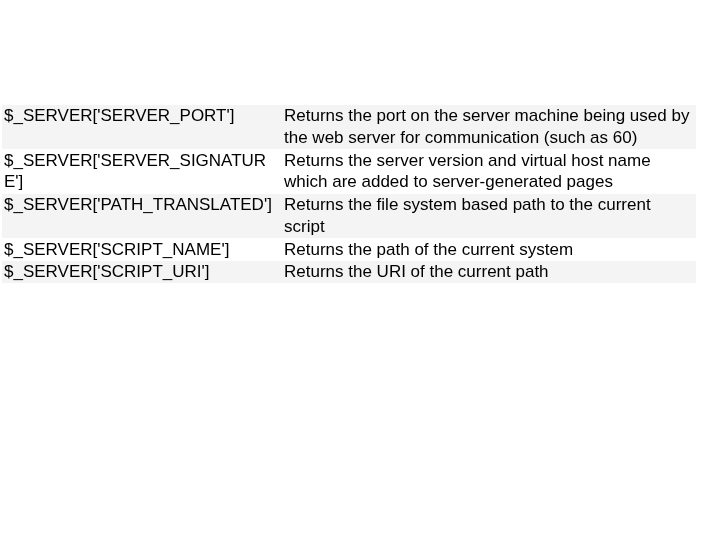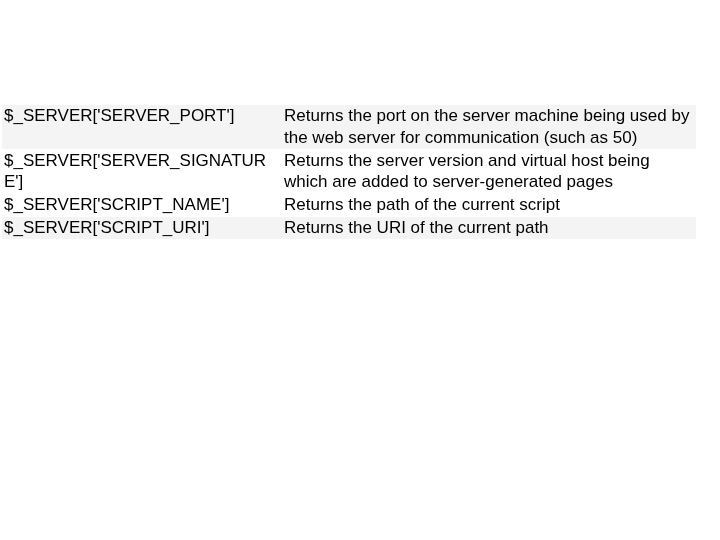--- a/index.html
+++ b/index.html
@@ -42,29 +42,33 @@
 
 <div class="wrap">
   <table>
     <colgroup>
       <col class="key">
       <col class="desc">
     </colgroup>
     <tbody>
       <tr class="odd">
         <td>$_SERVER['SERVER_PORT']</td>
-        <td>Returns the port on the server machine being used by the web server for communication (such as 50)</td>
+        <td>Returns the port on the server machine being used by the web server for communication (such as 60)</td>
       </tr>
       <tr class="even">
         <td>$_SERVER['SERVER_SIGNATURE']</td>
-        <td>Returns the server version and virtual host being which are added to server-generated pages</td>
+        <td>Returns the server version and virtual host name which are added to server-generated pages</td>
+      </tr>
+      <tr class="odd">
+        <td>$_SERVER['PATH_TRANSLATED']</td>
+        <td>Returns the file system based path to the current script</td>
       </tr>
       <tr class="even">
         <td>$_SERVER['SCRIPT_NAME']</td>
-        <td>Returns the path of the current script</td>
+        <td>Returns the path of the current system</td>
       </tr>
       <tr class="odd">
         <td>$_SERVER['SCRIPT_URI']</td>
         <td>Returns the URI of the current path</td>
       </tr>
     </tbody>
   </table>
 </div>
 
 </body></html>

